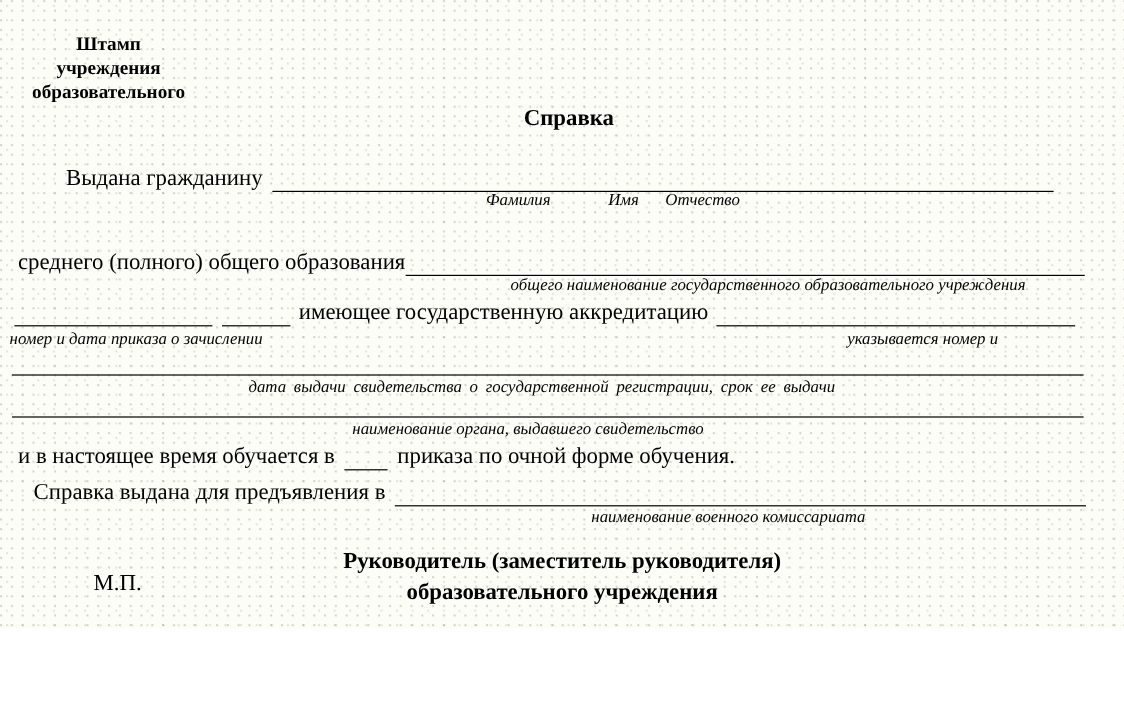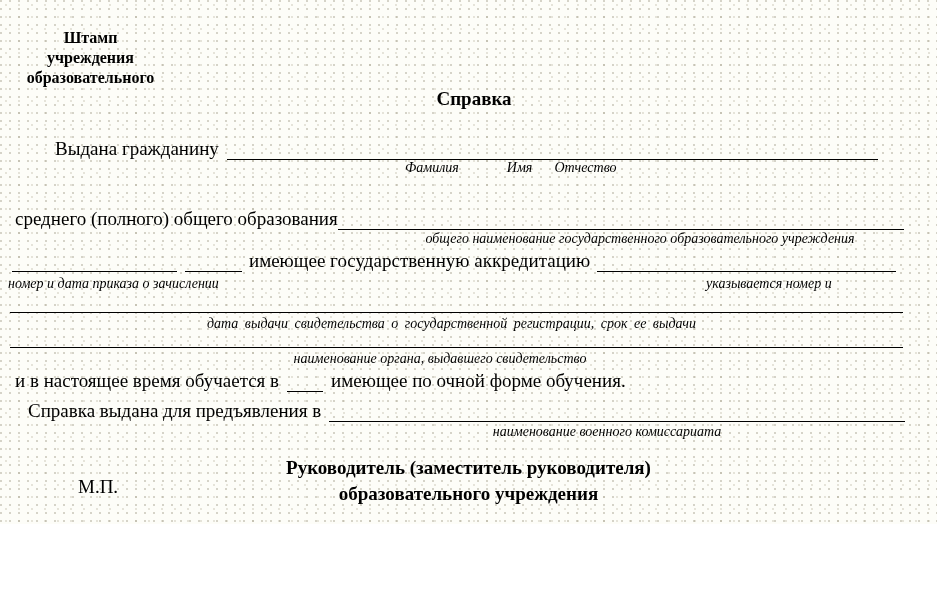--- a/index.html
+++ b/index.html
@@ -98,21 +98,21 @@
 
   <div class="rule" style="left:10px;width:893px;top:312px"></div>
   <div class="hint wide" style="left:0;width:903px;top:316px;text-align:center">дата выдачи свидетельства о государственной регистрации, срок ее выдачи</div>
 
   <div class="rule" style="left:10px;width:893px;top:347px"></div>
   <div class="hint" style="left:0;width:880px;top:351px;text-align:center">наименование органа, выдавшего свидетельство</div>
 
   <div class="row" style="left:15px;top:370px">
     <span class="t0">и в настоящее время обучается в</span>
     <span class="blank" style="width:36px;margin:0 8px"></span>
-    <span class="t0">имеющее по очной форме обучения.</span>
+    <span class="t0">приказа по очной форме обучения.</span>
   </div>
 
   <div class="row" style="left:28px;right:32px;top:400px">
     <span class="t0">Справка выдана для предъявления в</span>
     <span class="blank fill gl"></span>
   </div>
 
   <div class="hint" style="left:307px;width:600px;top:424px;text-align:center">наименование военного комиссариата</div>
 
   <div class="head" style="top:456px">Руководитель (заместитель руководителя)</div>

